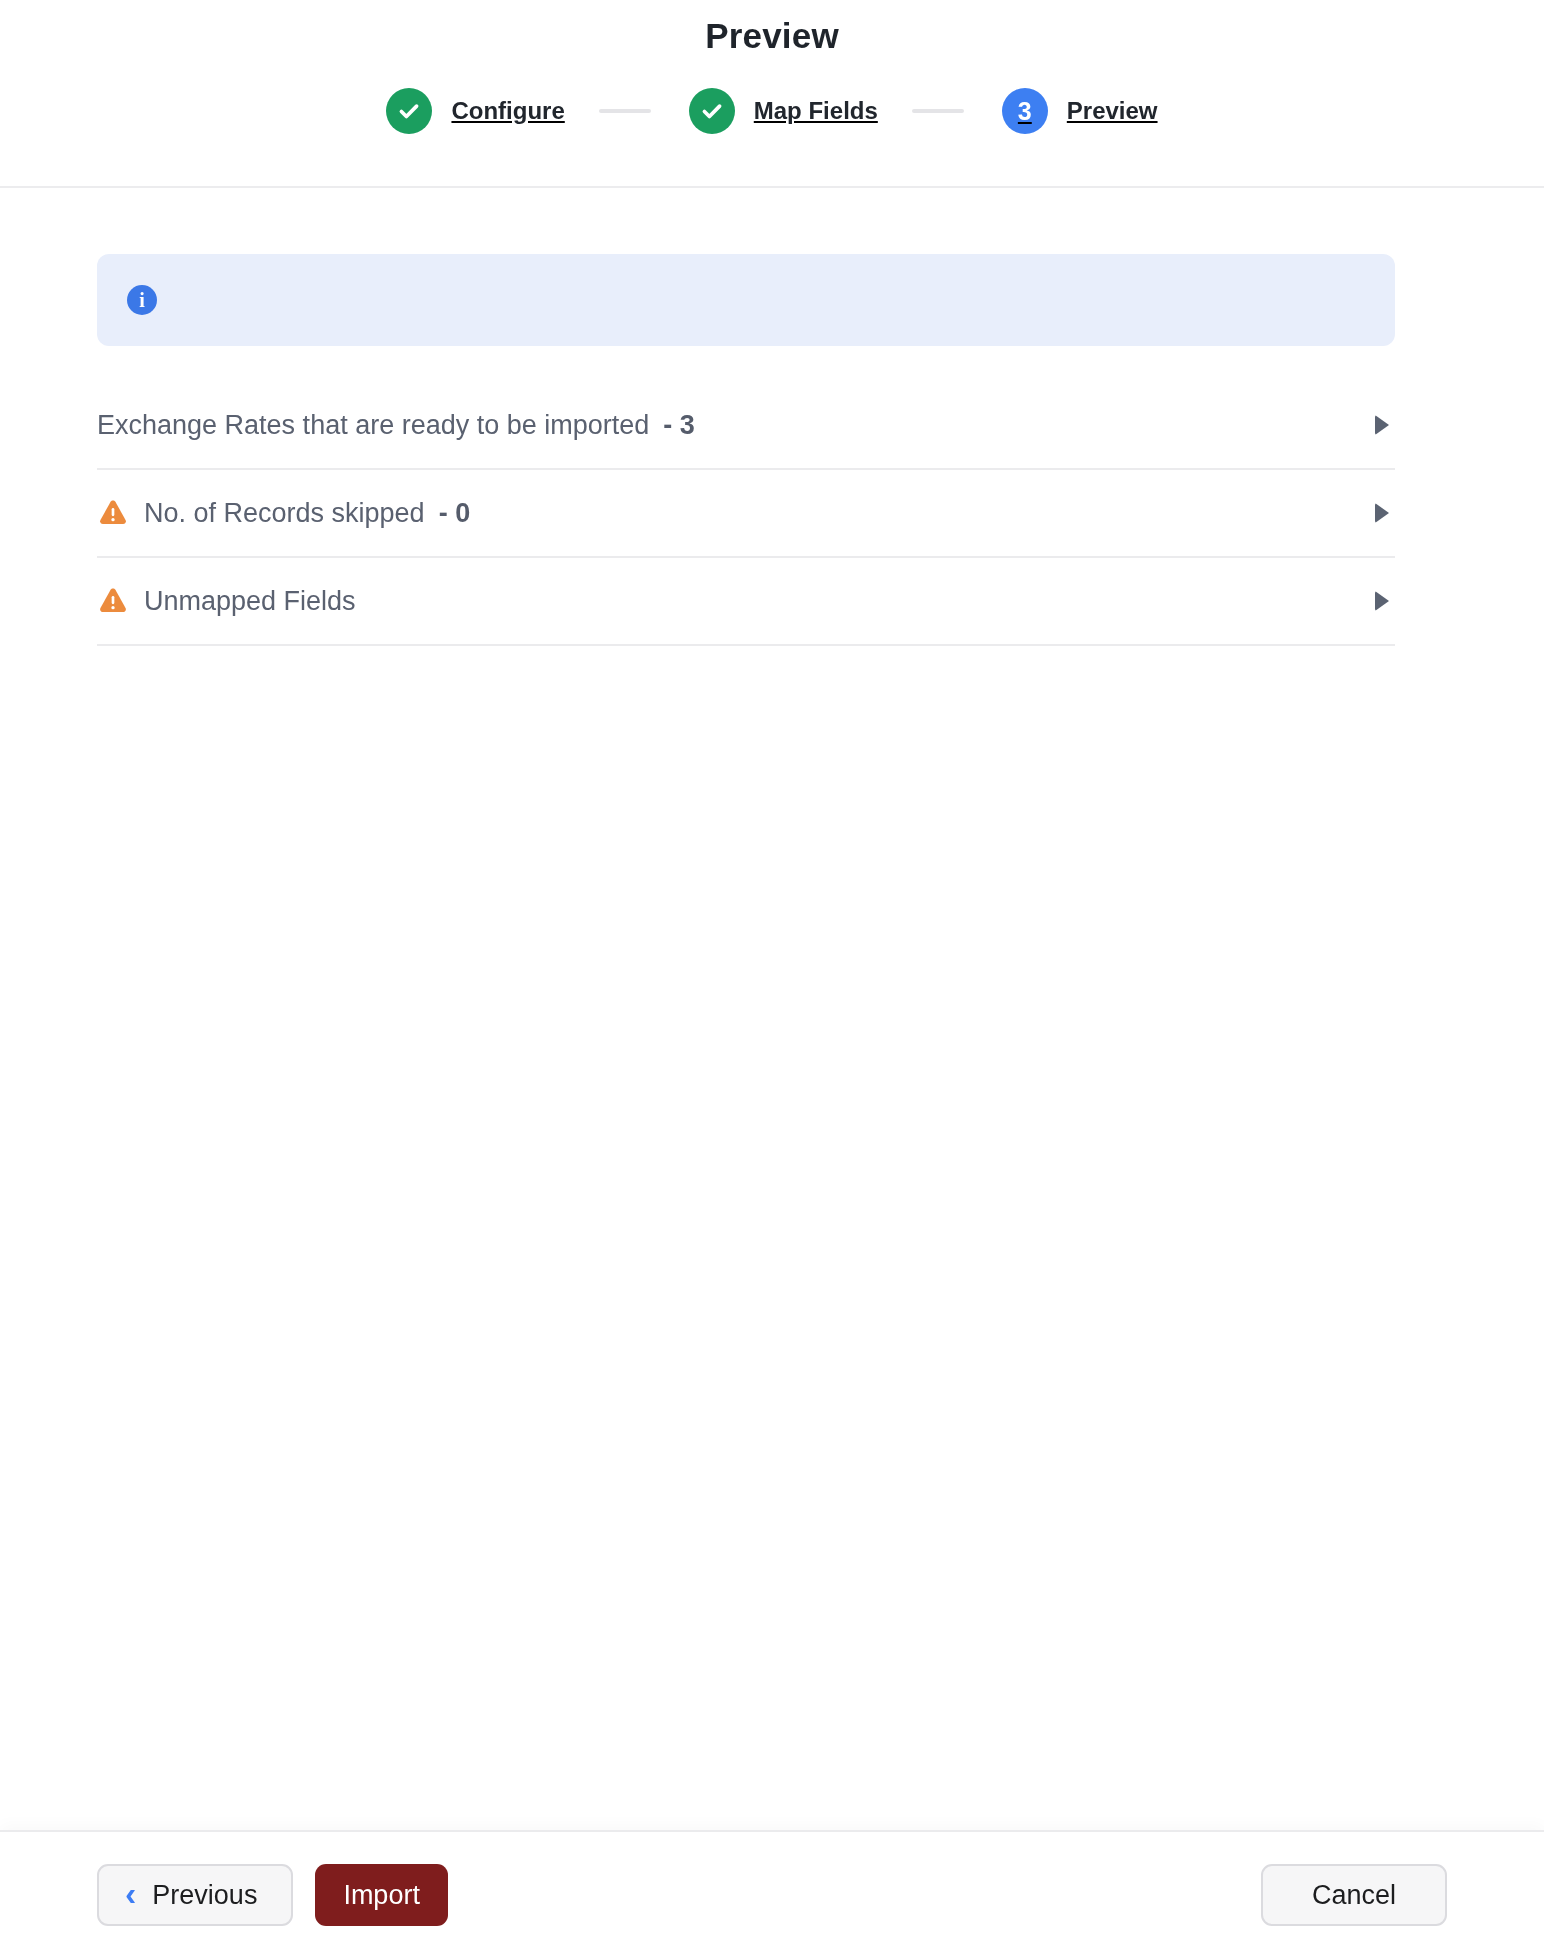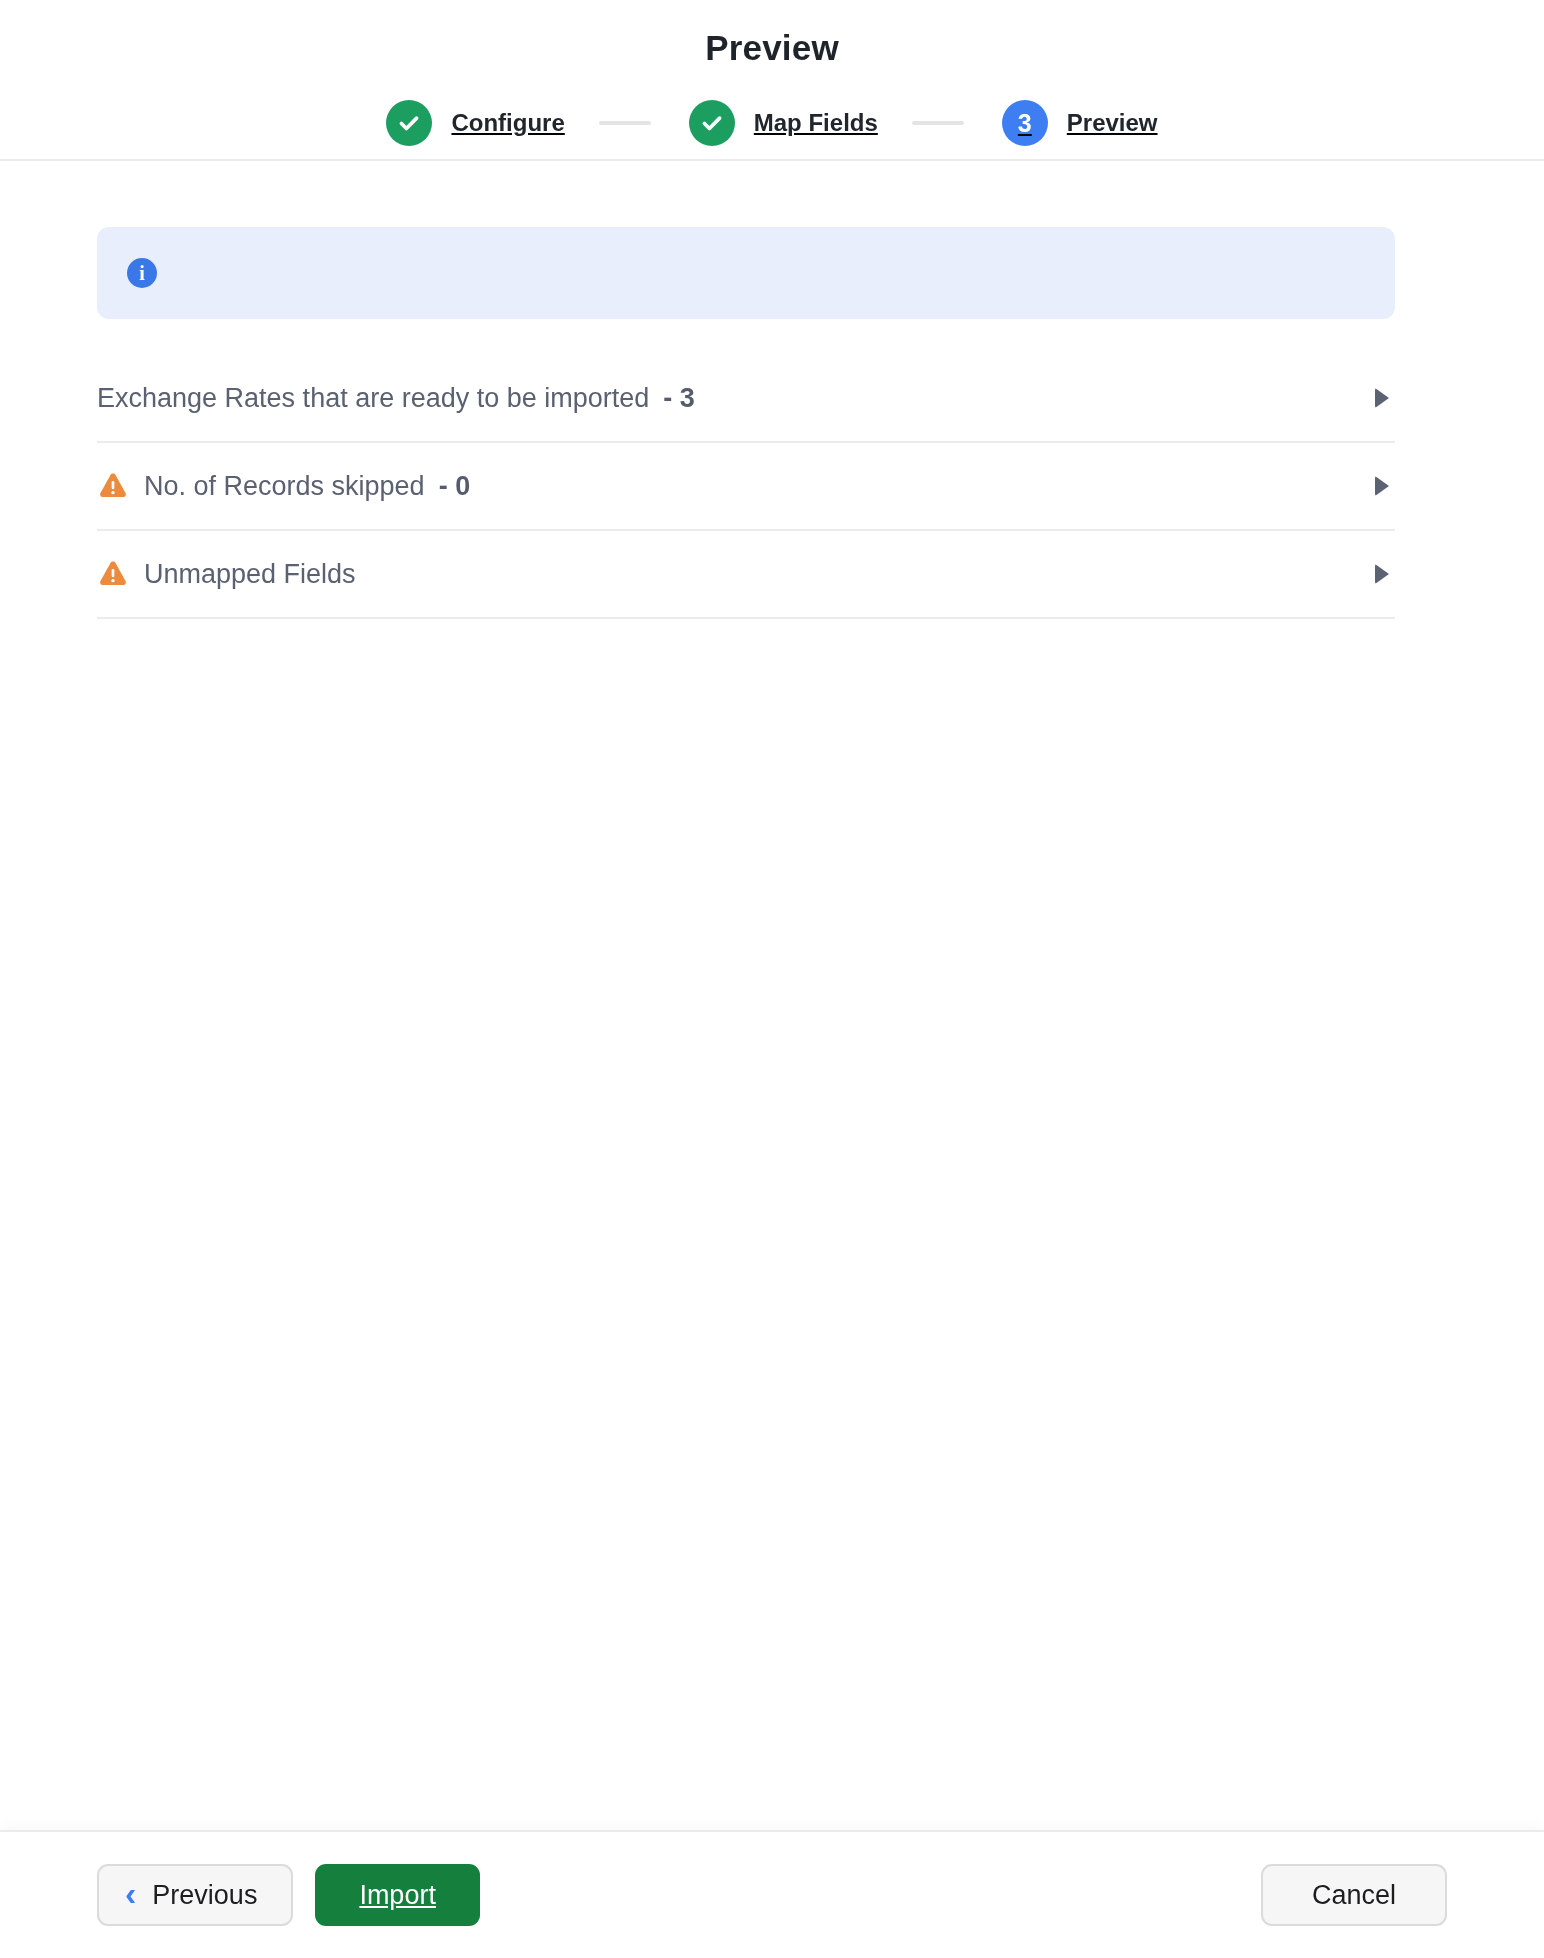--- a/index.html
+++ b/index.html
@@ -7,23 +7,23 @@
   body {
     font-family: "Liberation Sans", "DejaVu Sans", sans-serif;
     display: flex;
     flex-direction: column;
     overflow: hidden;
   }
 
   
   .header {
     flex: 0 0 auto;
-    padding-top: 28px;
+    padding-top: 16px;
     border-bottom: 2px solid #ECECEE;
-    height: 161px;
+    height: 188px;
   }
   .page-title {
     text-align: center;
     font-size: 35px;
     font-weight: 700;
     color: #1F242B;
     letter-spacing: 0.2px;
   }
   .stepper {
     margin-top: 32px;
@@ -175,25 +175,24 @@
   }
   .btn-previous { padding: 0 34px 0 26px; gap: 16px; }
   .prev-chevron {
     color: #3D7DF4;
     font-size: 34px;
     font-weight: 700;
     line-height: 1;
     margin-top: -4px;
   }
   .btn-primary {
-    background: #15803d;
+    background: #7f1d1d;
     color: #ffffff;
-    padding: 0 44px;
+    padding: 0 28px;
     font-weight: 400;
-    text-decoration: underline;
   }
   .btn-cancel { padding: 0 49px; margin-left: auto; }
 </style>
 </head>
 <body>
 
 <div class="header">
   <div class="page-title">Preview</div>
 
   <div class="stepper">

